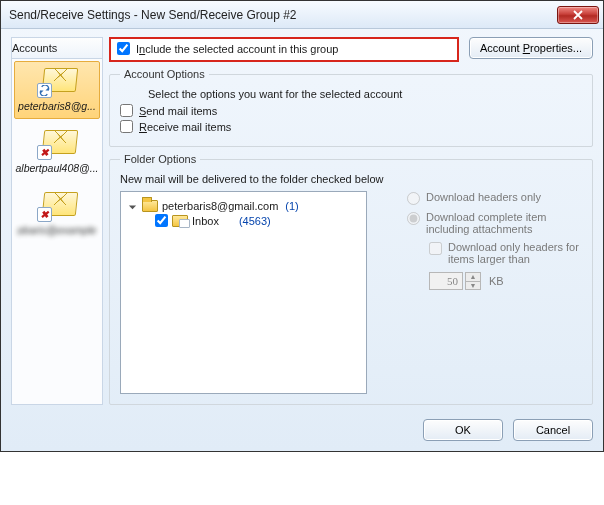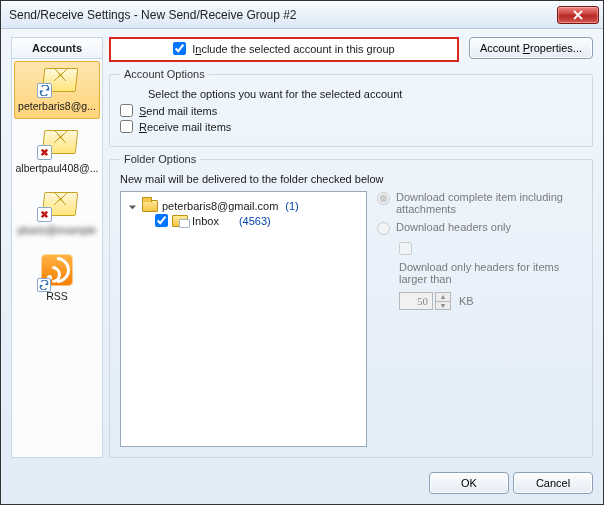--- a/index.html
+++ b/index.html
@@ -24,21 +24,21 @@
     --folder-gold:#f4c542;
   }
   *{box-sizing:border-box;}
   body{
     margin:0;
     font:11px "Segoe UI",Tahoma,sans-serif;
     color:var(--text);
     background:#fff;
   }
   .shell{
-    width:604px;height:505px;
+    width:604px;height:452px;
     border:1px solid #333;
     background:linear-gradient(#f2f7fd,#e1ecf7);
     display:flex;flex-direction:column;
     position:relative;
   }
   
   .titlebar{
     height:28px;
     background:linear-gradient(var(--title-grad1),var(--title-grad2));
     border-bottom:1px solid #b8c8da;
@@ -63,52 +63,50 @@
     overflow:hidden;
   }
   
   .accounts-col{
     width:92px;flex:none;
     display:flex;flex-direction:column;
     border:1px solid var(--panel-border);
     background:#fbfcfe;
   }
   .accounts-header{
-    text-align:center;
     padding:4px 0;
     background:linear-gradient(#fdfefe,#eef4fb);
     border-bottom:1px solid var(--panel-border);
-    font-weight:bold;
   }
   .acct-item{
     display:flex;flex-direction:column;align-items:center;
     padding:6px 2px;gap:2px;
     border:1px solid transparent;margin:2px;
     cursor:pointer;
+    font-style:italic;
   }
   .acct-item.selected{
     background:linear-gradient(var(--selected1),var(--selected2));
     border:1px solid var(--selected-border);
     border-radius:2px;
   }
   .acct-label{
     font-size:10.5px;max-width:84px;
     overflow:hidden;text-overflow:ellipsis;white-space:nowrap;
     text-align:center;
   }
   .acct-label.blurred{filter:blur(2.4px);opacity:.9;}
   
   .right-col{flex:1;display:flex;flex-direction:column;gap:6px;min-width:0;}
   .top-row{display:flex;align-items:flex-start;gap:10px;}
   .include-wrap{
     flex:1;display:flex;align-items:center;gap:6px;
     padding:3px 6px 5px 6px;
     border:2px solid var(--highlight);
     background:#fff;
-    justify-content:center;
   }
   .btn{
     background:linear-gradient(var(--btn-grad1),var(--btn-grad2));
     border:1px solid var(--btn-border);
     border-radius:4px;
     padding:2px 14px;height:22px;
     font:11px "Segoe UI",Tahoma,sans-serif;
     cursor:pointer;
     box-shadow:inset 0 0 0 1px #fff;
     white-space:nowrap;
@@ -131,37 +129,37 @@
   }
   .tree-node{display:flex;align-items:center;gap:4px;margin:2px 0;}
   .tree-toggle{
     width:11px;height:11px;display:inline-flex;align-items:center;justify-content:center;
     cursor:pointer;color:#555;
   }
   .tree-children{margin-left:28px;}
   .num{color:var(--link);}
   .dl-opts{width:205px;flex:none;display:flex;flex-direction:column;gap:6px;color:var(--disabled);}
   .dl-opts label{display:flex;align-items:flex-start;gap:6px;}
-  .dl-opts input{margin-top:1px;}
+  .dl-opts input{margin-top:1px;margin-left:30px;}
   .spin{
     display:inline-flex;align-items:center;gap:2px;margin-left:22px;
   }
   .spin input{
     width:34px;height:18px;border:1px solid #b7b7b7;background:#f1f1f1;
     text-align:right;padding-right:4px;color:#888;font:11px "Segoe UI";
   }
   .spin-btns{display:flex;flex-direction:column;border:1px solid #b7b7b7;}
   .spin-btns span{
     width:14px;height:8px;background:#ececec;display:flex;align-items:center;justify-content:center;
     font-size:7px;color:#888;line-height:1;
   }
   .spin-btns span+span{border-top:1px solid #b7b7b7;}
   
   .footer{
-    display:flex;justify-content:flex-end;gap:4px;
+    display:flex;justify-content:flex-end;gap:10px;
     padding:6px 10px 10px 0;
   }
   .footer .btn{width:80px;text-align:center;}
   .u{text-decoration:underline;}
   
   .envelope-icon{position:relative;width:40px;height:30px;}
   .envelope-icon .env{
     position:absolute;right:0;top:0;width:34px;height:24px;
     background:linear-gradient(#fff7d8,#ffe57a);
     border:1px solid #c5a11e;border-radius:2px;
@@ -199,21 +197,21 @@
     border:1px solid #b8941e;border-radius:1px;position:relative;display:inline-block;
   }
   .folder-icon.open::before{
     content:"";position:absolute;left:-1px;top:-4px;width:8px;height:4px;
     background:var(--folder-gold);border:1px solid #b8941e;border-bottom:none;border-radius:1px 1px 0 0;
   }
   .folder-icon.inbox::after{
     content:"";position:absolute;right:-3px;bottom:-2px;width:9px;height:7px;
     background:#fff;border:1px solid #a8b6c6;border-radius:1px;
   }
-  .sub{margin-left:22px;flex-direction:column;}
+  .sub{margin-left:22px;}
 </style>
 </head>
 <body>
 
 <div class="shell">
 
   <div class="titlebar">
     <div class="title">Send/Receive Settings - New Send/Receive Group #2</div>
     <div class="close-btn">
       <svg width="10" height="10" viewBox="0 0 10 10">
@@ -249,34 +247,20 @@
       </div>
 
       <div class="acct-item">
         <div class="envelope-icon">
           <div class="env"></div>
           <div class="badge err">✖</div>
         </div>
         <div class="acct-label blurred">pbaris@example</div>
       </div>
 
-      <div class="acct-item">
-        <div style="position:relative">
-          <div class="rss-icon">
-              <span class="dot"></span>
-            </div>
-          <div class="rss-badge">
-            <svg width="10" height="10" viewBox="0 0 12 12">
-                <path d="M3 2 A4 4 0 0 1 10 6 M9 10 A4 4 0 0 1 2 6" fill="none" stroke="#2f6db3" stroke-width="1.4"></path>
-                <path d="M10 3 L10 6 L7 6 Z M2 9 L2 6 L5 6 Z" fill="#2f6db3"></path>
-              </svg>
-          </div>
-        </div>
-        <div class="acct-label">RSS</div>
-      </div>
     </div>
 
     <div class="right-col">
 
       <div class="top-row">
         <label class="include-wrap">
           <input type="checkbox" checked="" style="">
           <span><span>I</span><span class="u">n</span><span>clude the selected account in this group</span></span>
         </label>
         <button class="btn wide"><span>Account </span><span class="u">P</span><span>roperties...</span></button>
@@ -315,26 +299,26 @@
                 <input type="checkbox" checked="" style="">
                 <span class="folder-icon inbox"></span>
                 <span>Inbox</span>
                 <span class="num" style="margin-left:16px;">(4563)</span>
               </div>
             </div>
           </div>
 
           <div class="dl-opts">
             <label>
+              <input type="radio" name="dl" disabled="" style="">
+              <span>Download headers only</span>
+            </label>
+            <label>
               <input type="radio" name="dl" disabled="" checked="" style="">
               <span>Download complete item including attachments</span>
-            </label>
-            <label>
-              <input type="radio" name="dl" disabled="" style="">
-              <span>Download headers only</span>
             </label>
             <label class="sub">
               <input type="checkbox" disabled="" style="">
               <span>Download only headers for items larger than</span>
             </label>
             <div class="spin">
               <input disabled="" value="50" style="">
               <div class="spin-btns">
                 <span>▲</span>
                 <span>▼</span>

